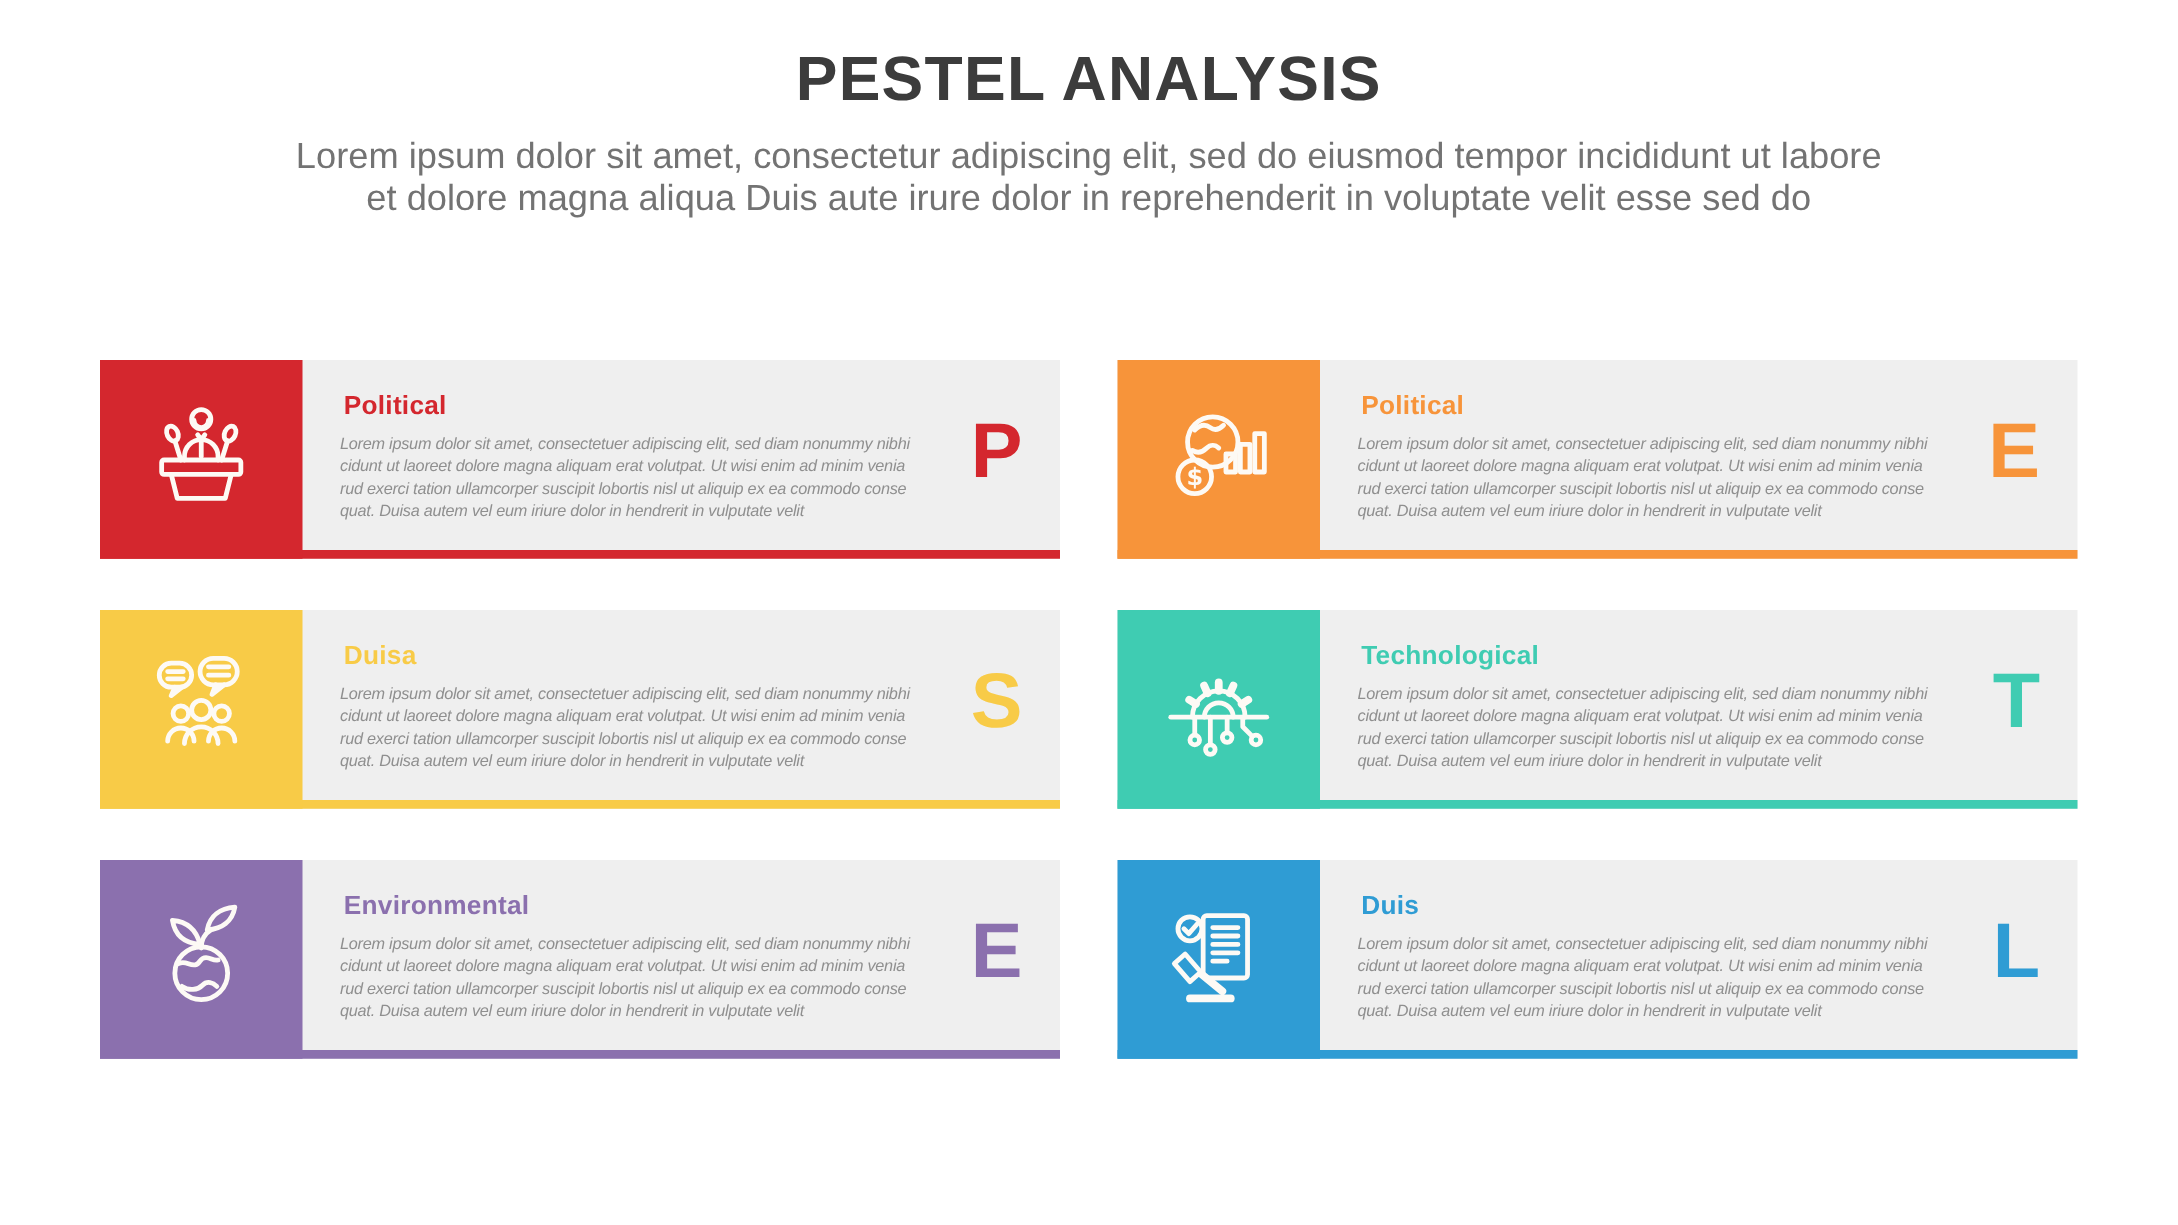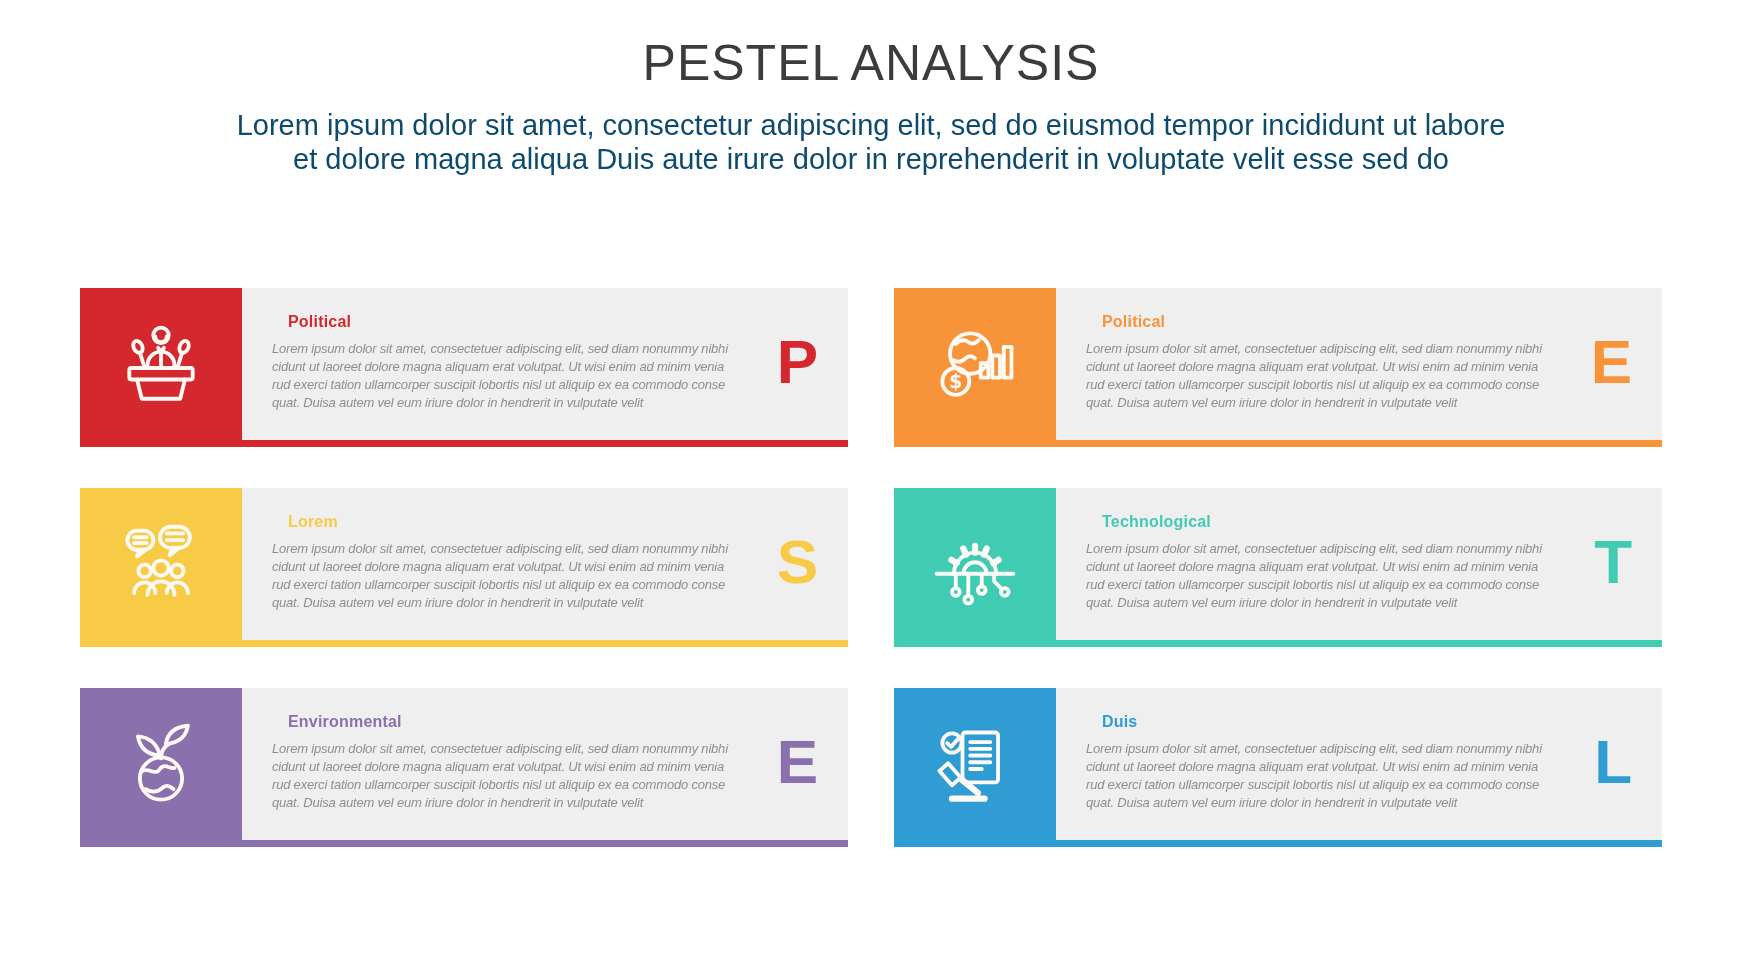--- a/index.html
+++ b/index.html
@@ -3,25 +3,25 @@
 <meta charset="utf-8">
 <style>
   html,body{margin:0;padding:0;background:#ffffff;}
   body{
     width:1742px;height:980px;position:relative;overflow:hidden;
     font-family:"Liberation Sans", sans-serif;
   }
   .header{text-align:center;padding-top:34px;}
   .page-title{
     margin:0 0 16px 0;
-    font-size:50px;font-weight:400;letter-spacing:1px;color:#3c3c3c;
+    font-size:50px;font-weight:700;letter-spacing:1px;color:#3c3c3c;
   }
   .page-subtitle{
     margin:0 auto;max-width:1600px;
-    font-size:29px;line-height:34px;color:#0c4a6e;font-weight:400;
+    font-size:29px;line-height:34px;color:#737373;font-weight:400;
     white-space:pre-line;
   }
   .grid{
     width:1582px;margin:112px auto 0 auto;
     display:grid;grid-template-columns:768px 768px;
     column-gap:46px;row-gap:41px;
   }
   .card{
     position:relative;height:152px;background:#efefef;
     border-bottom:7px solid var(--c);
@@ -32,21 +32,21 @@
     display:flex;align-items:center;justify-content:center;
   }
   .iconbox svg{width:96px;height:96px;stroke:#fdfaf5;fill:none;
     stroke-width:4;stroke-linecap:round;stroke-linejoin:round;}
   .iconbox svg .thick{stroke-width:6.5;}
   .iconbox svg .fillbg{fill:var(--c);}
   .iconbox svg text{stroke:none;fill:#fdfaf5;
     font-family:"DejaVu Sans", sans-serif;font-weight:bold;}
   .content{margin-left:192px;padding-top:25px;}
   .card-title{
-    margin:0 0 9px 16px;font-size:16px;font-weight:700;color:var(--c);
+    margin:0 0 9px 3px;font-size:21px;font-weight:700;color:var(--c);
     letter-spacing:.2px;
   }
   .card-body{
     margin:0;width:585px;font-size:13px;line-height:18px;color:#8f8f8f;
     letter-spacing:-0.2px;white-space:pre-line;font-style:italic;
   }
   .letter{
     position:absolute;right:30px;top:50%;transform:translateY(-54%);
     font-size:62px;font-weight:800;color:var(--c);line-height:1;
   }
@@ -122,21 +122,21 @@
         <path d="M56 14 h17 M56 21 h17"></path>
         <circle cx="33" cy="53" r="6.5"></circle>
         <circle cx="50" cy="50" r="8"></circle>
         <circle cx="67" cy="53" r="6.5"></circle>
         <path d="M22 76 a11 11 0 0 1 22 0"></path>
         <path d="M36 78 a14 14 0 0 1 28 0"></path>
         <path d="M56 76 a11 11 0 0 1 22 0"></path>
       </svg>
     </div>
     <div class="content">
-      <h2 class="card-title">Lorem</h2>
+      <h2 class="card-title">Duisa</h2>
       <p class="card-body">Lorem ipsum dolor sit amet, consectetuer adipiscing elit, sed diam nonummy nibhi
 cidunt ut laoreet dolore magna aliquam erat volutpat. Ut wisi enim ad minim venia
 rud exerci tation ullamcorper suscipit lobortis nisl ut aliquip ex ea commodo conse
 quat. Duisa autem vel eum iriure dolor in hendrerit in vulputate velit</p>
     </div>
     <div class="letter">S</div>
   </section>
 
   <section class="card" style="--c: #3fccb2;">
     <div class="iconbox">

